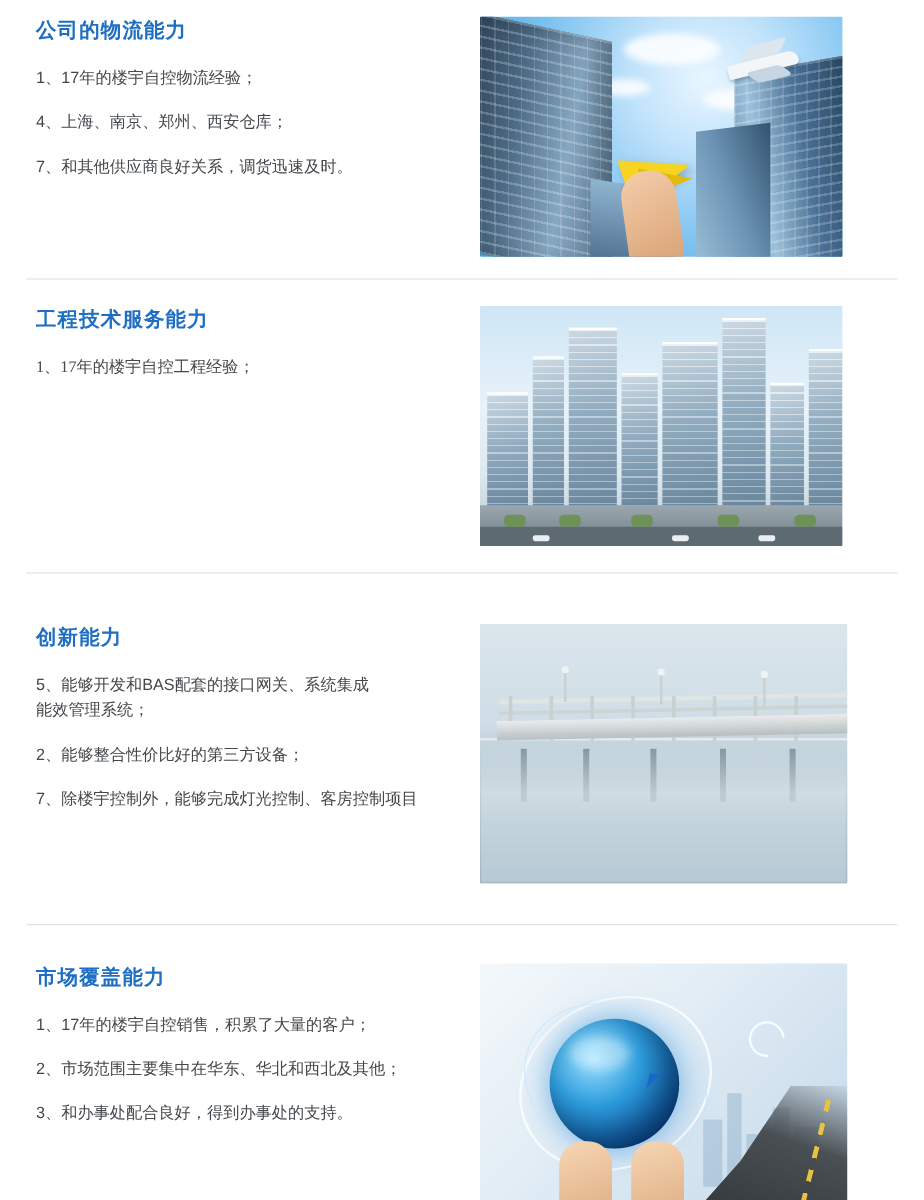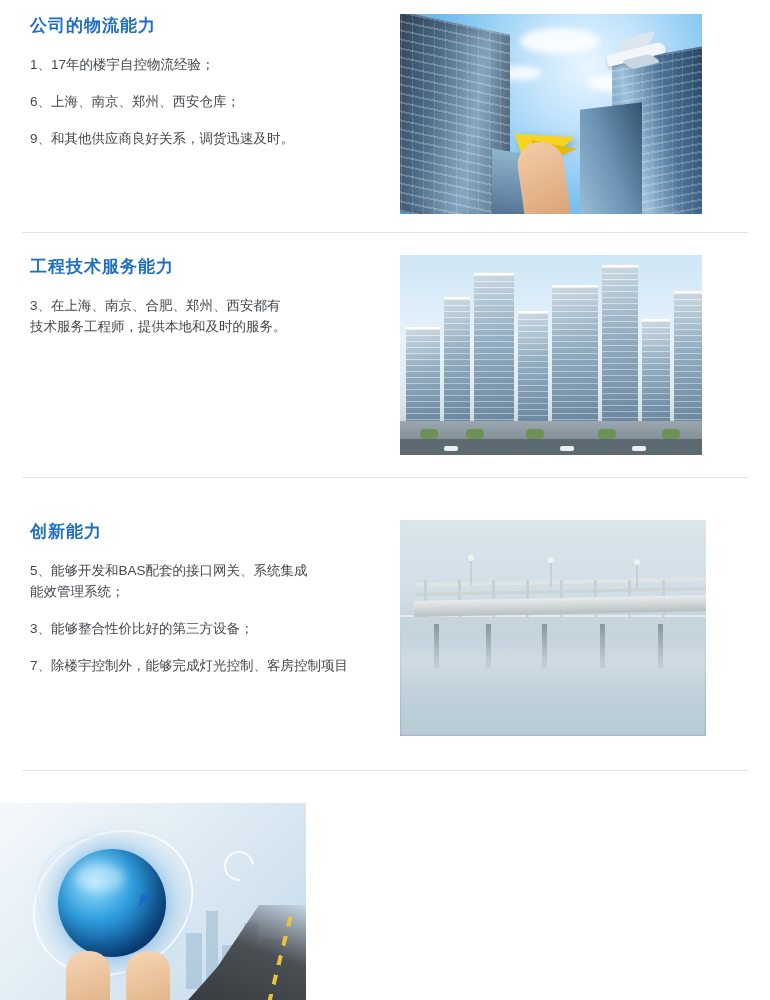--- a/index.html
+++ b/index.html
@@ -265,47 +265,46 @@
 </style>
 </head>
 <body>
 
 <div class="page">
 
   <div class="section" style="padding-top:14px;">
     <div class="section-text">
       <div class="title">公司的物流能力</div>
       <div class="bullet">1、17年的楼宇自控物流经验；</div>
-      <div class="bullet">6、上海、南京、郑州、西安仓库；</div>
-      <div class="bullet">9、和其他供应商良好关系，调货迅速及时。</div>
+      <div class="bullet">4、上海、南京、郑州、西安仓库；</div>
+      <div class="bullet">7、和其他供应商良好关系，调货迅速及时。</div>
     </div>
     <div class="section-media">
       <div class="img img1">
         <div class="i1-cloud" style="left:120px;top:14px;width:80px;height:26px;"></div>
         <div class="i1-cloud" style="left:186px;top:60px;width:60px;height:18px;"></div>
         <div class="i1-cloud" style="left:96px;top:52px;width:46px;height:14px;"></div>
         <div class="i1-bldgL"></div>
         <div class="i1-bldgR"></div>
         <div class="i1-bldgR2"></div>
         <div class="i1-bldgM"></div>
         <div class="i1-jet"></div>
         <div class="i1-plane"></div>
         <div class="i1-plane2"></div>
         <div class="i1-hand"></div>
       </div>
     </div>
   </div>
 
   <div class="divider" style="margin-top:18px;"></div>
 
-  <div class="section" style="padding-top:22px;">
+  <div class="section" style="padding-top:22px;font-family:Liberation Serif, serif;">
     <div class="section-text">
       <div class="title">工程技术服务能力</div>
-      <div class="bullet">3、在上海、南京、合肥、郑州、西安都有
-     技术服务工程师，提供本地和及时的服务。</div>
+      <div class="bullet">1、17年的楼宇自控工程经验；</div>
     </div>
     <div class="section-media">
       <div class="img img2">
         <div class="i2-t" style="left:6px;  width:34px; height:96px;"></div>
         <div class="i2-t" style="left:44px; width:26px; height:126px;"></div>
         <div class="i2-t" style="left:74px; width:40px; height:150px;"></div>
         <div class="i2-t" style="left:118px;width:30px; height:112px;"></div>
         <div class="i2-t" style="left:152px;width:46px; height:138px;"></div>
         <div class="i2-t" style="left:202px;width:36px; height:158px;"></div>
         <div class="i2-t" style="left:242px;width:28px; height:104px;"></div>
@@ -324,21 +323,21 @@
     </div>
   </div>
 
   <div class="divider" style="margin-top:22px;"></div>
 
   <div class="section" style="padding-top:42px;">
     <div class="section-text">
       <div class="title">创新能力</div>
       <div class="bullet">5、能够开发和BAS配套的接口网关、系统集成
      能效管理系统；</div>
-      <div class="bullet">3、能够整合性价比好的第三方设备；</div>
+      <div class="bullet">2、能够整合性价比好的第三方设备；</div>
       <div class="bullet">7、除楼宇控制外，能够完成灯光控制、客房控制项目</div>
     </div>
     <div class="section-media">
       <div class="img img3">
         <div class="i3-horizon"></div>
         <div class="i3-rail"></div>
         <div class="i3-rail2"></div>
         <div class="i3-post" style="left:24px; top:28%; height:38px;"></div>
         <div class="i3-post" style="left:58px; top:28%; height:38px;"></div>
         <div class="i3-post" style="left:92px; top:28%; height:38px;"></div>
@@ -357,20 +356,26 @@
         <div class="i3-pile" style="left:200px;top:48%; height:44px;"></div>
         <div class="i3-pile" style="left:258px;top:48%; height:44px;"></div>
         <div class="i3-mist"></div>
       </div>
     </div>
   </div>
 
   <div class="divider" style="margin-top:34px;"></div>
 
   <div class="section" style="padding-top:32px;">
+    <div class="section-text">
+      <div class="title">市场覆盖能力</div>
+      <div class="bullet">1、17年的楼宇自控销售，积累了大量的客户；</div>
+      <div class="bullet">2、市场范围主要集中在华东、华北和西北及其他；</div>
+      <div class="bullet">3、和办事处配合良好，得到办事处的支持。</div>
+    </div>
     <div class="section-media">
       <div class="img img4">
         <div class="i4-city" style="left:186px; bottom:30px; width:16px; height:56px;"></div>
         <div class="i4-city" style="left:206px; bottom:30px; width:12px; height:78px;"></div>
         <div class="i4-city" style="left:222px; bottom:30px; width:18px; height:44px;"></div>
         <div class="i4-city" style="left:244px; bottom:30px; width:14px; height:66px;"></div>
         <div class="i4-city" style="left:262px; bottom:30px; width:20px; height:50px;"></div>
         <div class="i4-road"></div>
         <div class="i4-roadline"></div>
         <div class="i4-ring"></div>

